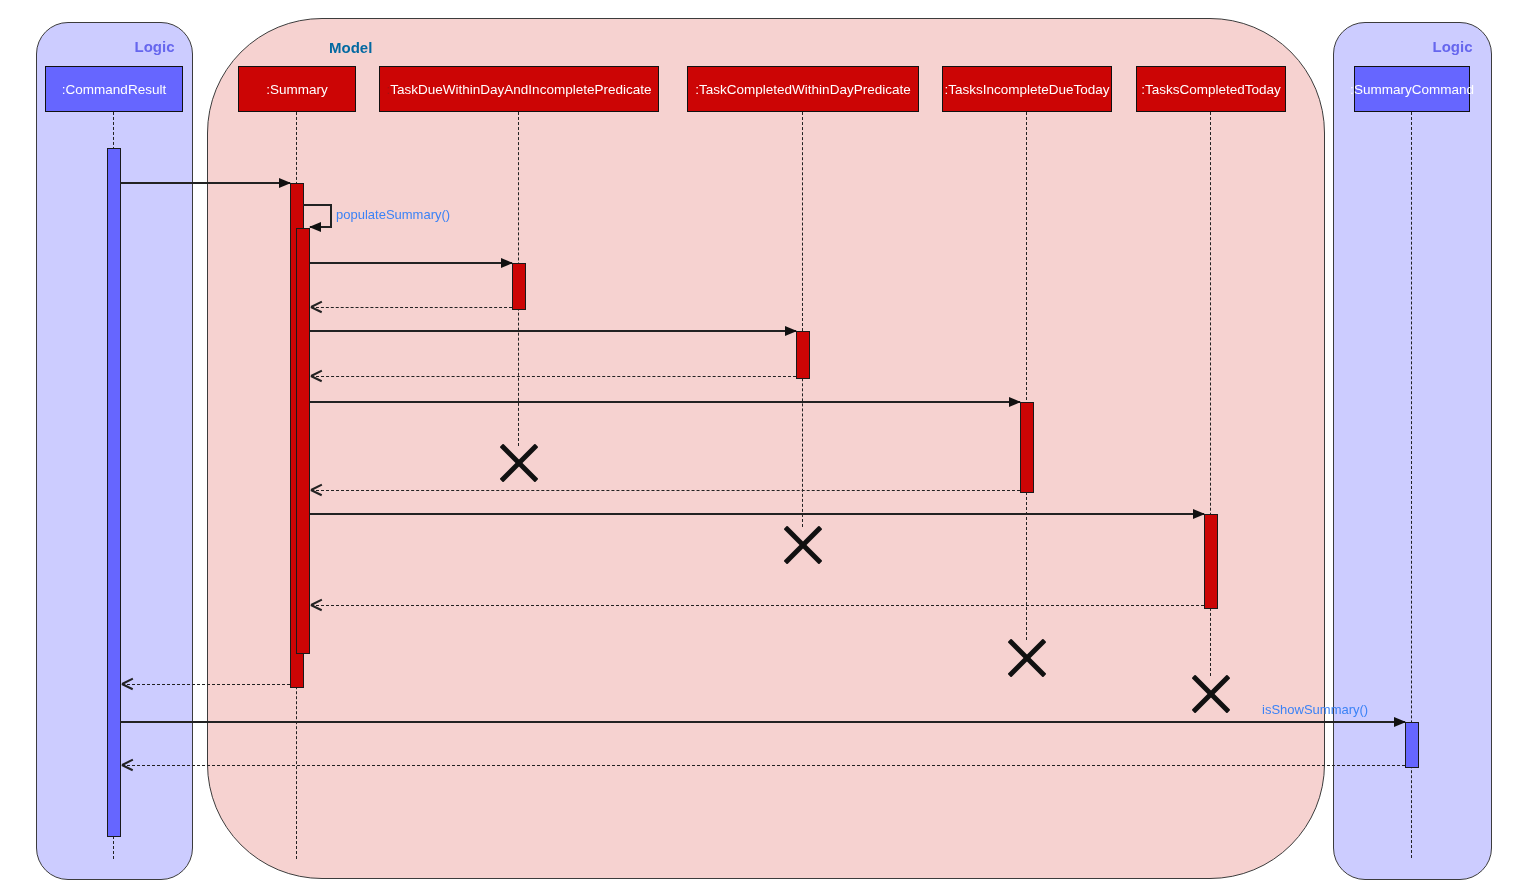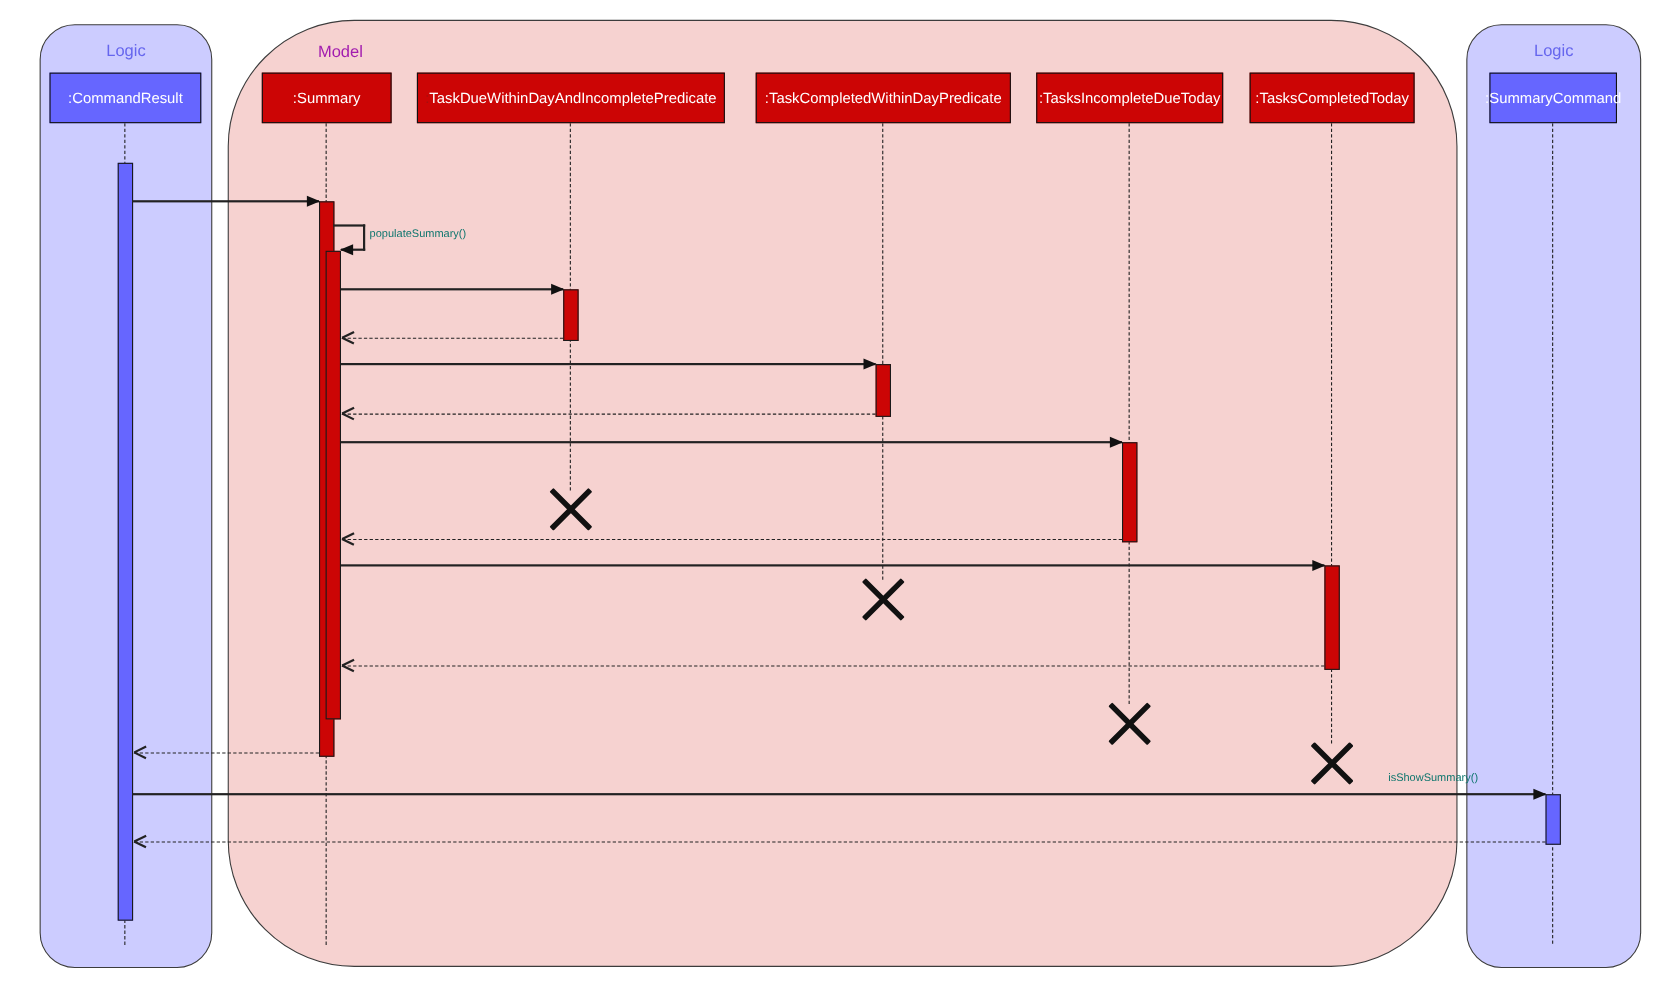--- a/index.html
+++ b/index.html
@@ -4,23 +4,23 @@
 <style>
   html,body{margin:0;padding:0;background:#fff;}
   #canvas{
     position:relative;width:1520px;height:894px;overflow:hidden;background:#fff;
     font-family:"Liberation Sans", sans-serif;
   }
   
   .frame{position:absolute;box-sizing:border-box;border:1.5px solid #3c3c3c;}
   .frame.logic{background:#ccccff;border-radius:32px;}
   .frame.model{background:#f6d2d0;border-radius:115px;}
-  .frame-title{position:absolute;font-size:15px;font-weight:normal;white-space:nowrap;}
+  .frame-title{position:absolute;font-size:15px;font-weight:bold;white-space:nowrap;padding-left:40px;}
   .frame-title.logic-t{color:#6666ee;width:100%;text-align:center;top:15px;left:0;}
-  .frame-title.model-t{color:#a21caf;top:20px;left:81px;}
+  .frame-title.model-t{color:#0369a1;top:20px;left:81px;}
   
   .lifeline{position:absolute;width:0;border-left:1.6px dashed #222;}
   
   .bar{position:absolute;width:12px;box-sizing:content-box;border:1.2px solid #1a1a1a;}
   .bar.red{background:#cc0505;}
   .bar.blue{background:#6666ff;}
   
   .participant{
     position:absolute;top:66px;height:46px;box-sizing:border-box;
     border:1.6px solid #111;display:flex;align-items:center;justify-content:center;
@@ -41,21 +41,21 @@
     content:'';position:absolute;left:0;top:-1.6px;width:12px;height:1.6px;background:#222;
     transform-origin:0 50%;
   }
   .msg.dashed::before{transform:rotate(-26deg);}
   .msg.dashed::after{transform:rotate(26deg);}
   .seg{position:absolute;background:#222;z-index:4;}
   .seg.arrow-left::before{ 
     content:'';position:absolute;left:-1px;top:-4px;width:0;height:0;
     border-right:12px solid #111;border-top:5px solid transparent;border-bottom:5px solid transparent;
   }
-  .msg-label{position:absolute;font-size:10px;color:#0f766e;white-space:nowrap;z-index:7;}
+  .msg-label{position:absolute;font-size:13px;color:#3b82f6;white-space:nowrap;z-index:7;}
   
   .xmark{position:absolute;width:38px;height:38px;z-index:5;}
   .xmark::before,.xmark::after{
     content:'';position:absolute;left:50%;top:50%;width:50px;height:5px;background:#111;border-radius:1px;
   }
   .xmark::before{transform:translate(-50%,-50%) rotate(45deg);}
   .xmark::after{transform:translate(-50%,-50%) rotate(-45deg);}
 </style>
 </head>
 <body>

